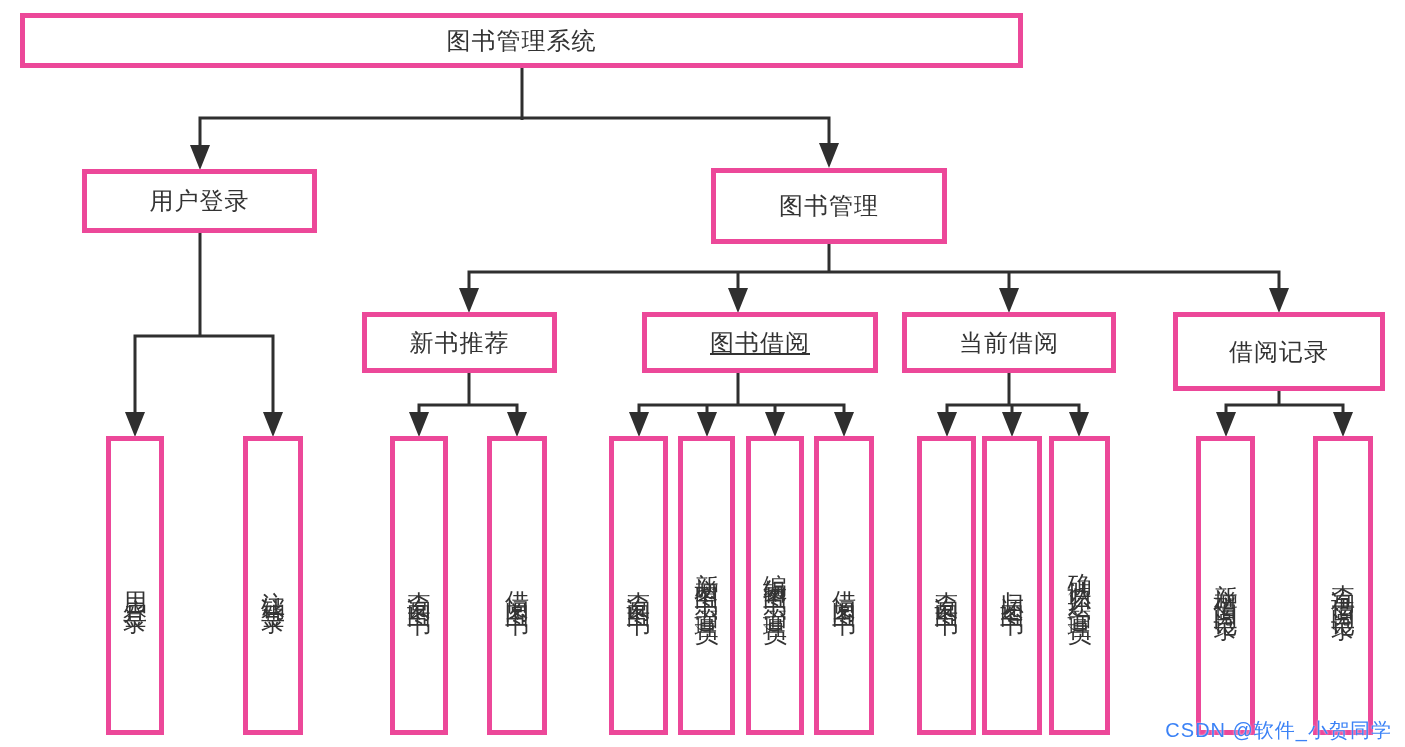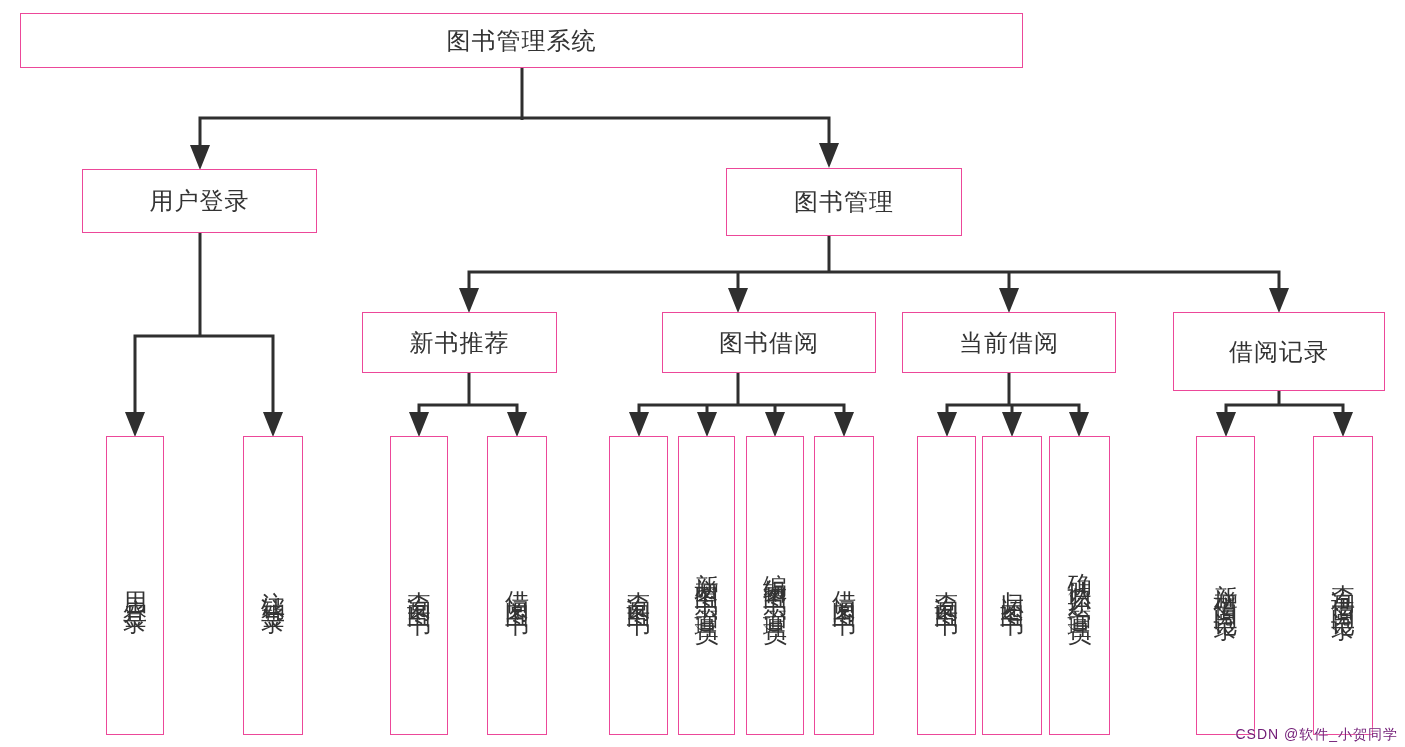--- a/index.html
+++ b/index.html
@@ -13,45 +13,45 @@
   }
   .connectors {
     position: absolute;
     left: 0; top: 0;
     width: 1405px; height: 747px;
     z-index: 0;
   }
   .box {
     position: absolute;
     box-sizing: border-box;
-    border: 1px solid #ec4899;
+    border: 5px solid #ec4899;
     background: #ffffff;
     display: flex;
     align-items: center;
     justify-content: center;
     color: #333333;
     font-size: 24px;
     letter-spacing: 1px;
     z-index: 1;
     white-space: nowrap;
   }
   .leaf {
     writing-mode: vertical-rl;
     text-orientation: mixed;
     letter-spacing: 7px;
     line-height: 1;
     font-size: 24px;
     white-space: normal;
   }
   .watermark {
     position: absolute;
-    right: 7px;
+    right: 13px;
     bottom: 3px;
-    font-size: 14px;
-    color: #701a75;
+    font-size: 20px;
+    color: #3b82f6;
     letter-spacing: 1px;
     z-index: 2;
     text-shadow: 0 0 2px #ffffff;
   }
 </style>
 </head>
 <body>
 
 <div class="canvas">
 
@@ -101,24 +101,24 @@
       <polygon points="1002,412 1022,412 1012,437"></polygon>
       <polygon points="1069,412 1089,412 1079,437"></polygon>
       <polygon points="1216,412 1236,412 1226,437"></polygon>
       <polygon points="1333,412 1353,412 1343,437"></polygon>
     </g>
   </svg>
 
   <div class="box" style="left:20px; top:13px; width:1003px; height:55px;">图书管理系统</div>
 
   <div class="box" style="left:82px; top:169px; width:235px; height:64px;">用户登录</div>
-  <div class="box" style="left:711px; top:168px; width:236px; height:68px;margin-left:15px;">图书管理</div>
+  <div class="box" style="left:711px; top:168px; width:236px; height:76px;">图书管理</div>
 
   <div class="box" style="left:362px; top:312px; width:195px; height:61px;">新书推荐</div>
-  <div class="box" style="left:662px; top:312px; width:214px; height:61px;">图书借阅</div>
+  <div class="box" style="left:642px; top:312px; width:236px; height:61px;text-decoration:underline;">图书借阅</div>
   <div class="box" style="left:902px; top:312px; width:214px; height:61px;">当前借阅</div>
   <div class="box" style="left:1173px; top:312px; width:212px; height:79px;">借阅记录</div>
 
   <div class="box leaf" style="left:106px; top:436px; width:58px; height:299px;">用户登录</div>
   <div class="box leaf" style="left:243px; top:436px; width:60px; height:299px;">注销登录</div>
 
   <div class="box leaf" style="left:390px; top:436px; width:58px; height:299px;">查询图书</div>
   <div class="box leaf" style="left:487px; top:436px; width:60px; height:299px;">借阅图书</div>
 
   <div class="box leaf" style="left:609px; top:436px; width:59px; height:299px;">查询图书</div>

